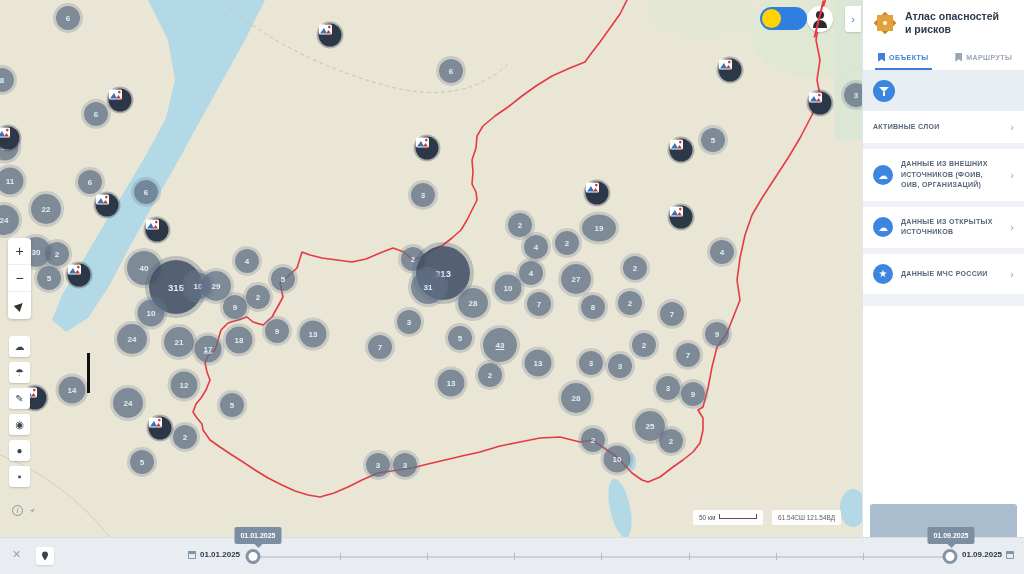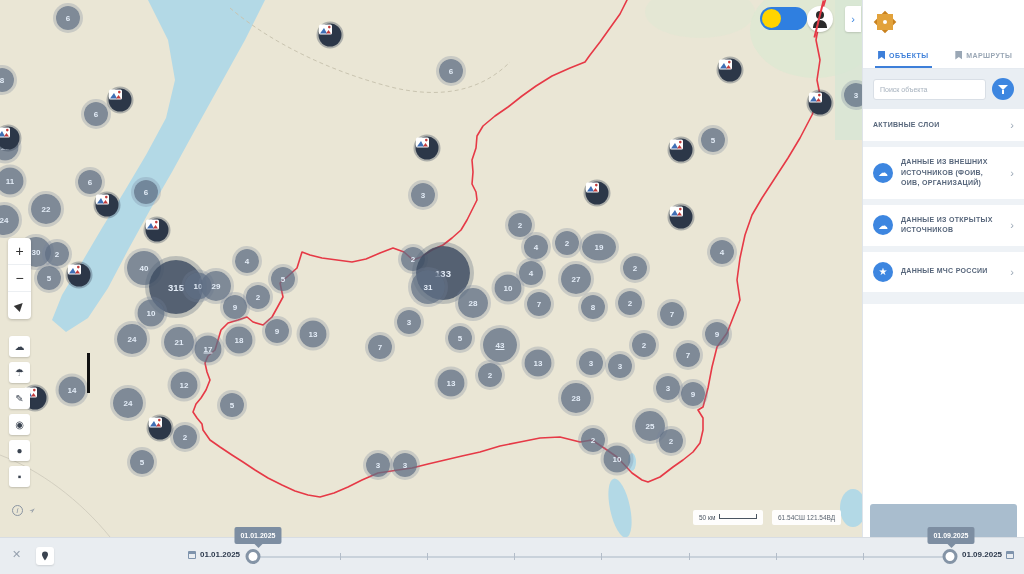--- a/index.html
+++ b/index.html
@@ -170,26 +170,26 @@
         <div class="cluster" style="left: 313px; top: 334px; width: 27px; height: 27px;">13</div>
         <div class="cluster" style="left: 184px; top: 385px; width: 27px; height: 27px;">12</div>
         <div class="cluster" style="left: 232px; top: 405px; width: 24px; height: 24px;">5</div>
         <div class="cluster" style="left: 128px; top: 403px; width: 30px; height: 30px;">24</div>
         <div class="cluster" style="left: 72px; top: 390px; width: 27px; height: 27px;">14</div>
         <div class="cluster" style="left: 142px; top: 462px; width: 24px; height: 24px;">5</div>
         <div class="cluster" style="left: 185px; top: 437px; width: 24px; height: 24px;">2</div>
         <div class="cluster" style="left: 378px; top: 465px; width: 24px; height: 24px;">3</div>
         <div class="cluster" style="left: 405px; top: 465px; width: 24px; height: 24px;">3</div>
         <div class="cluster" style="left: 413px; top: 259px; width: 24px; height: 24px;">2</div>
-        <div class="cluster big" style="left: 443px; top: 273px; width: 54px; height: 54px;">133</div>
+        <div class="cluster big" style="left: 443px; top: 273px; width: 54px; height: 54px;">313</div>
         <div class="cluster" style="left: 428px; top: 287px; width: 34px; height: 34px;">31</div>
         <div class="cluster" style="left: 520px; top: 225px; width: 24px; height: 24px;">2</div>
         <div class="cluster" style="left: 536px; top: 247px; width: 24px; height: 24px;">4</div>
         <div class="cluster" style="left: 567px; top: 243px; width: 24px; height: 24px;">2</div>
-        <div class="cluster" style="left: 599px; top: 247px; width: 34px; height: 27px;">19</div>
+        <div class="cluster" style="left: 599px; top: 228px; width: 34px; height: 27px;">19</div>
         <div class="cluster" style="left: 531px; top: 273px; width: 24px; height: 24px;">4</div>
         <div class="cluster" style="left: 576px; top: 279px; width: 30px; height: 30px;">27</div>
         <div class="cluster" style="left: 508px; top: 288px; width: 27px; height: 27px;">10</div>
         <div class="cluster" style="left: 539px; top: 304px; width: 24px; height: 24px;">7</div>
         <div class="cluster" style="left: 593px; top: 307px; width: 24px; height: 24px;">8</div>
         <div class="cluster" style="left: 473px; top: 303px; width: 30px; height: 30px;">28</div>
         <div class="cluster" style="left: 409px; top: 322px; width: 24px; height: 24px;">3</div>
         <div class="cluster" style="left: 460px; top: 338px; width: 24px; height: 24px;">5</div>
         <div class="cluster" style="left: 500px; top: 345px; width: 34px; height: 34px; text-decoration: underline;">43</div>
         <div class="cluster" style="left: 538px; top: 363px; width: 27px; height: 27px;">13</div>
@@ -382,33 +382,36 @@
     </div>
   </div>
 
   <div class="sidebar">
     <div class="sb-header">
       <div class="mchs-logo">
         <div class="sq r"></div>
           <div class="sq"></div>
           <div class="core"></div>
       </div>
+      <div class="sb-title">
+        <div>Атлас опасностей</div>
+        <div>и рисков</div>
+      </div>
     </div>
     <div class="sb-tabs">
       <div class="sb-tab active">
         <span class="tab-glyph"></span>
         <span>ОБЪЕКТЫ</span>
       </div>
       <div class="sb-tab">
         <span class="tab-glyph"></span>
         <span>МАРШРУТЫ</span>
       </div>
     </div>
     <div class="sb-search">
-      <input class="sb-input" placeholder="Поиск объекта" style="">
       <div class="filter-btn">
         <div class="funnel-top"></div>
         <div class="funnel-stem"></div>
       </div>
     </div>
     <div class="sb-list">
       <div class="sb-item">
         <span class="sb-item-label">АКТИВНЫЕ СЛОИ</span>
         <span class="sb-chev">›</span>
       </div>

